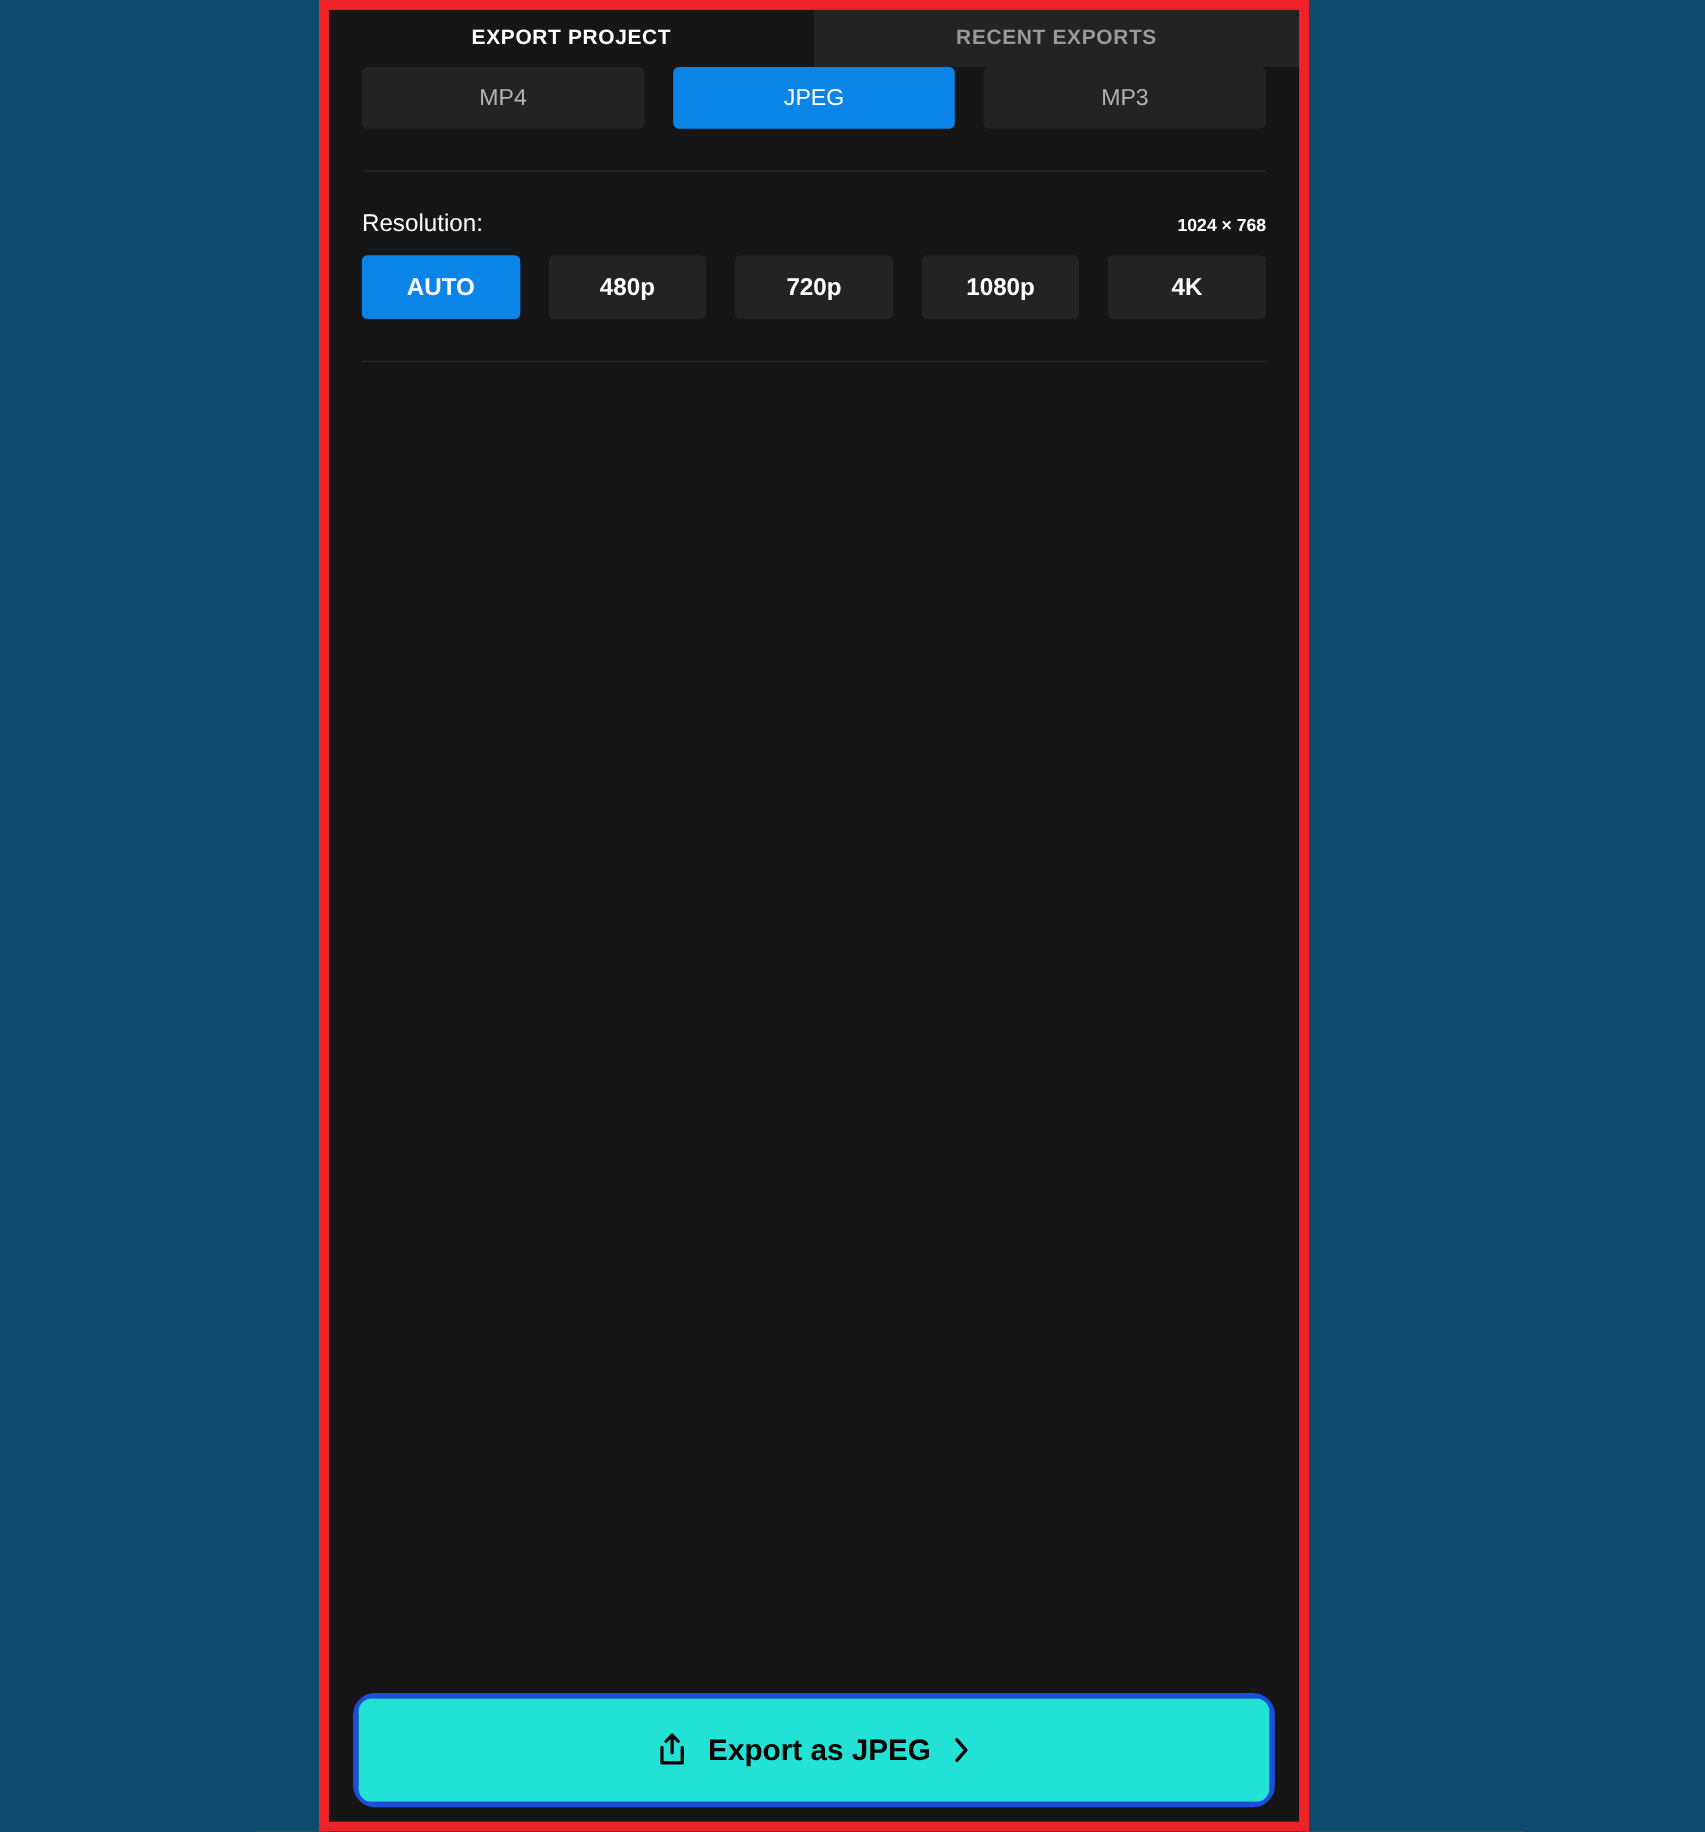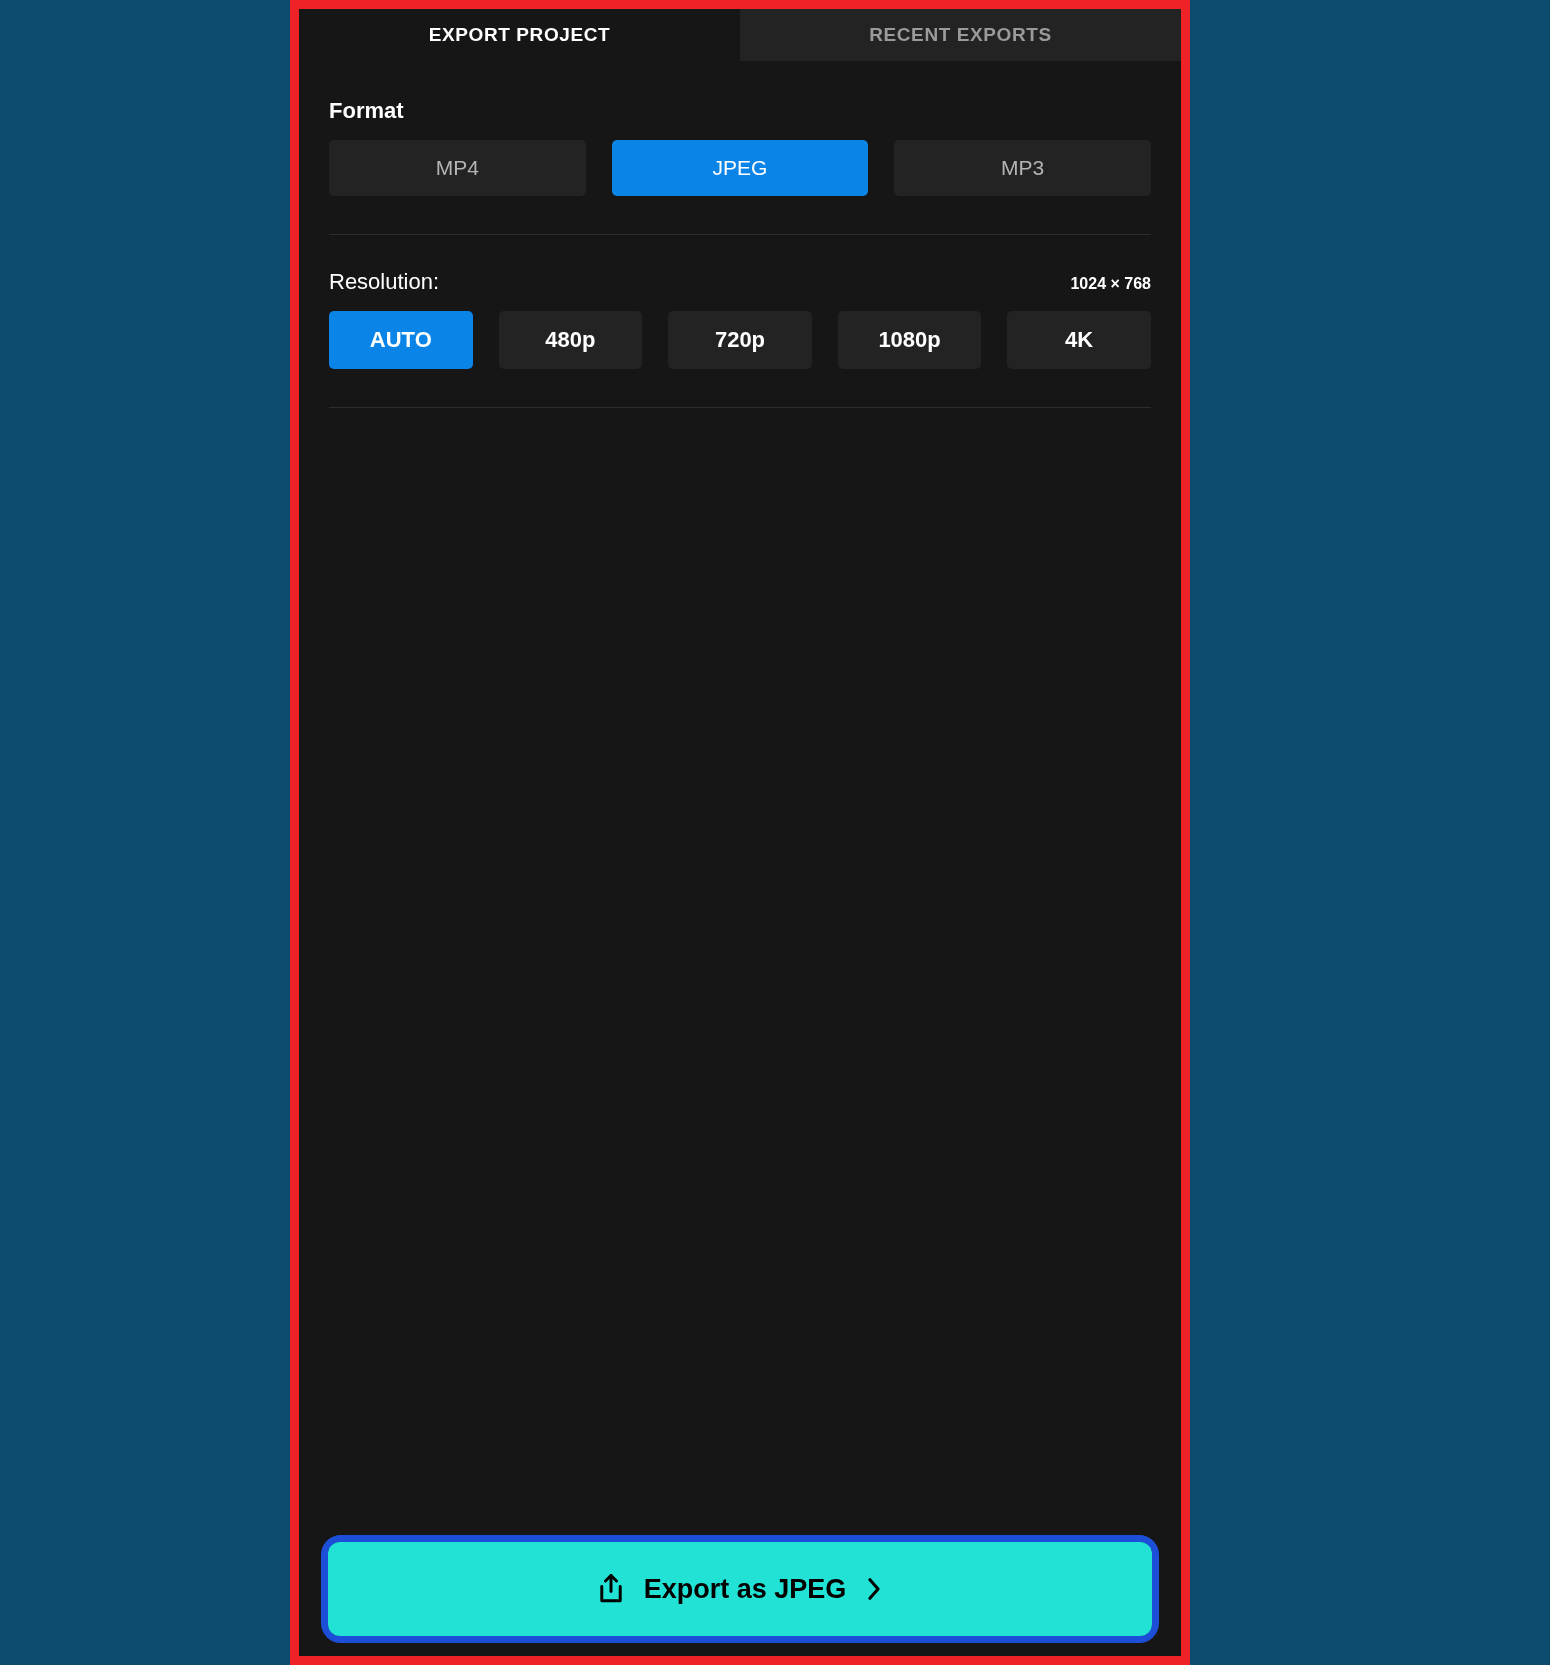--- a/index.html
+++ b/index.html
@@ -157,21 +157,21 @@
 
   
   .footer {
     position: absolute;
     left: 0;
     bottom: 0;
     width: 882px;
     padding: 0 22px 22px 22px;
   }
   .export-btn-highlight {
-    border: 7px solid #1d4ed8;
+    border: 5px solid #1d4ed8;
     border-radius: 20px;
     padding: 0;
     background: transparent;
   }
   .export-btn {
     width: 100%;
     height: 94px;
     border: none;
     border-radius: 12px;
     background: #21e2d4;
@@ -203,21 +203,20 @@
       <div class="tab active">
         <span>EXPORT PROJECT</span>
       </div>
       <div class="tab inactive">
         <span>RECENT EXPORTS</span>
       </div>
     </div>
 
     <div class="panel-body">
 
-      <div class="section-label">Format</div>
 
       <div class="btn-row">
         <div class="chip">
           <span>MP4</span>
         </div>
         <div class="chip selected">
           <span>JPEG</span>
         </div>
         <div class="chip">
           <span>MP3</span>

